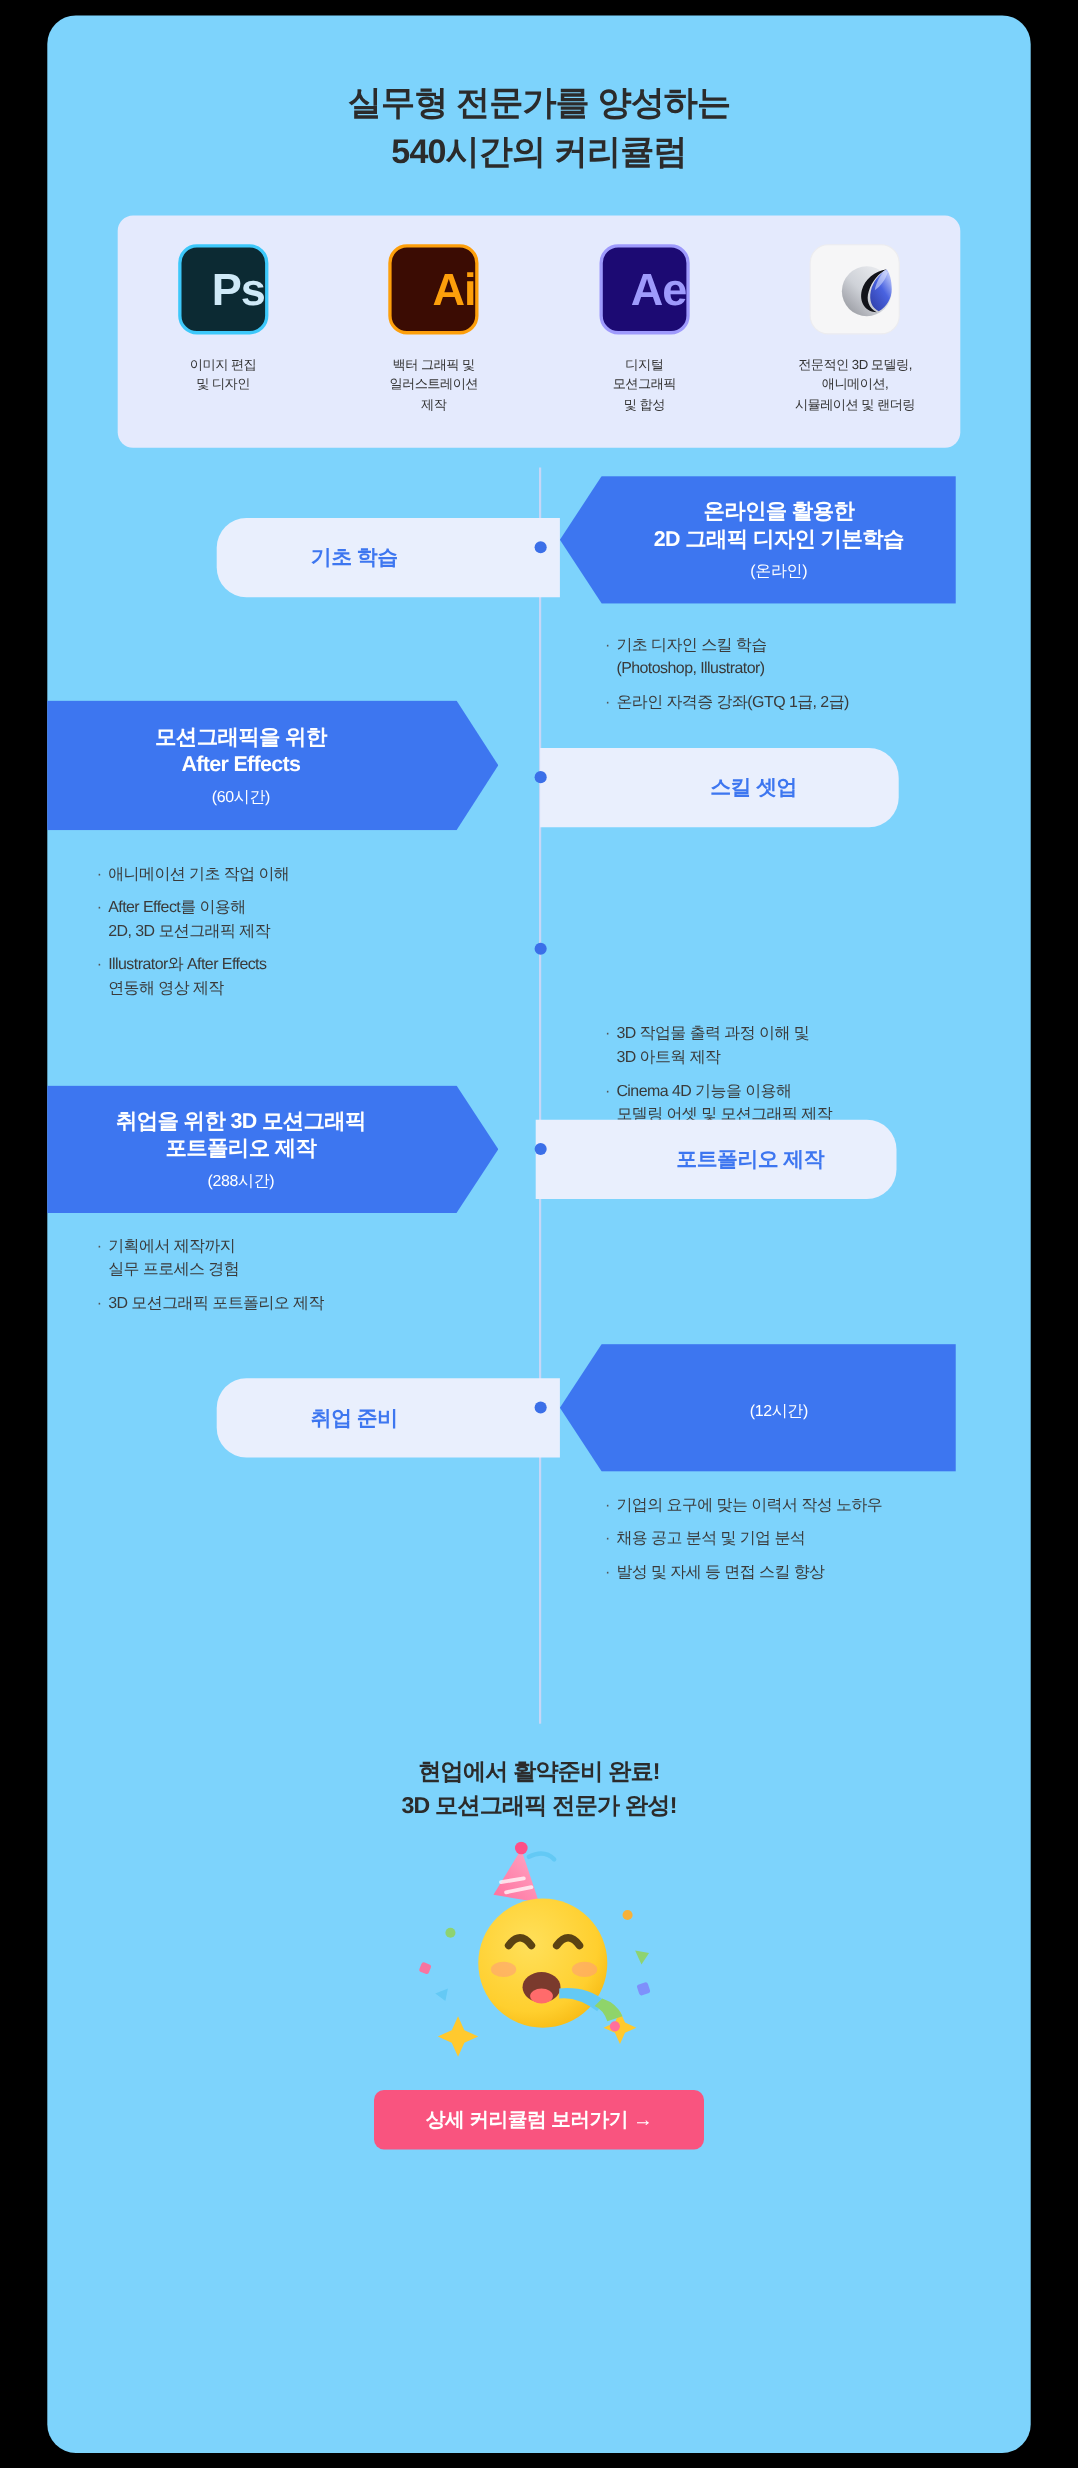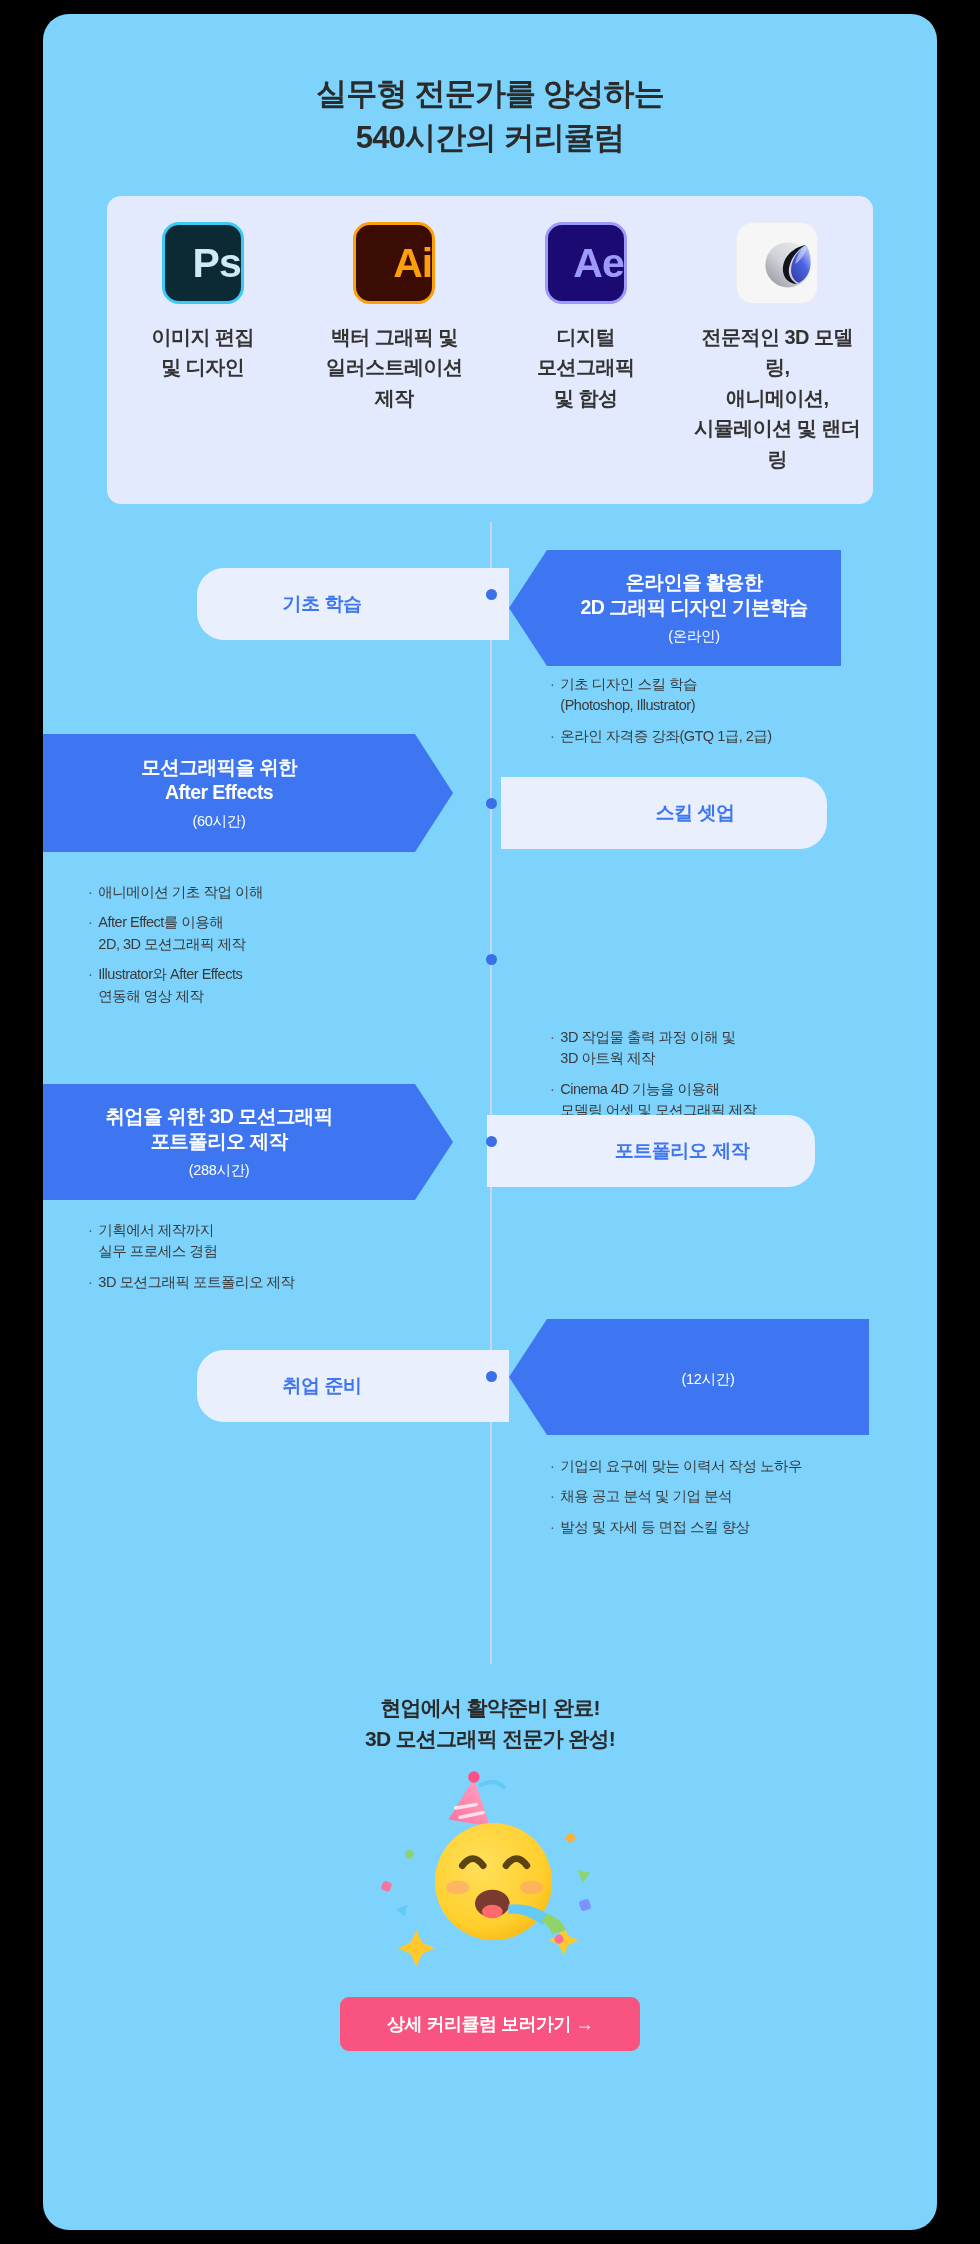--- a/index.html
+++ b/index.html
@@ -51,24 +51,24 @@
     font-size:41px;font-weight:bold;
     box-sizing:border-box;
     letter-spacing:-1px;
   }
   .sw-ps{ background:#0c2a33;border:3px solid #3dc8fa;color:#cfe9f7; }
   .sw-ai{ background:#3b0c03;border:3px solid #fd9f0b;color:#fd9f0b; }
   .sw-ae{ background:#1c0a73;border:3px solid #9e9afc;color:#9e9afc; }
   .sw-c4d{ background:#f6f6f7;border:1px solid #ececef; }
   .sw-c4d svg{ width:58px;height:58px; display:block;}
   .sw-cap{
-    font-size:20px;
+    font-size:12px;
     line-height:1.52;
     color:#333333;
-    font-weight:bold;
+    font-weight:normal;
     letter-spacing:-0.5px;
     white-space:pre-line;
   }
 
   
   .timeline{
     position:relative;
     margin-top:18px;
     height:1166px;
   }
@@ -249,38 +249,38 @@
 
   </div>
 
   <div class="timeline">
     <div class="tl-line"></div>
 
     <div class="pill pill-left" style="left:154px;top:46px;width:250px;">
       <span>기초 학습</span>
     </div>
     <div class="tl-dot" style="top:67px;"></div>
-    <div class="step step-right" style="left:466px;top:28px;width:332px;height:116px;">
+    <div class="step step-right" style="left:466px;top:8px;width:360px;height:116px;">
       <div class="t1">온라인을 활용한
 2D 그래픽 디자인 기본학습</div>
       <div class="t2">(온라인)</div>
     </div>
     <div class="bullets" style="left:507px;top:152px;width:380px;">
       <div class="b">
         <span class="bd">·</span>
         <span class="bt">기초 디자인 스킬 학습
 (Photoshop, Illustrator)</span>
       </div>
       <div class="b">
         <span class="bd">·</span>
         <span class="bt">온라인 자격증 강좌(GTQ 1급, 2급)</span>
       </div>
     </div>
 
-    <div class="pill pill-right" style="left:458px;top:255px;width:264px;">
+    <div class="pill pill-right" style="left:448px;top:255px;width:264px;">
       <span>스킬 셋업</span>
     </div>
     <div class="tl-dot" style="top:276px;"></div>
     <div class="step step-left" style="left:-20px;top:212px;width:430px;height:118px;">
       <div class="t1">모션그래픽을 위한
 After Effects</div>
       <div class="t2">(60시간)</div>
     </div>
     <div class="bullets" style="left:45px;top:360px;width:380px;">
       <div class="b">

